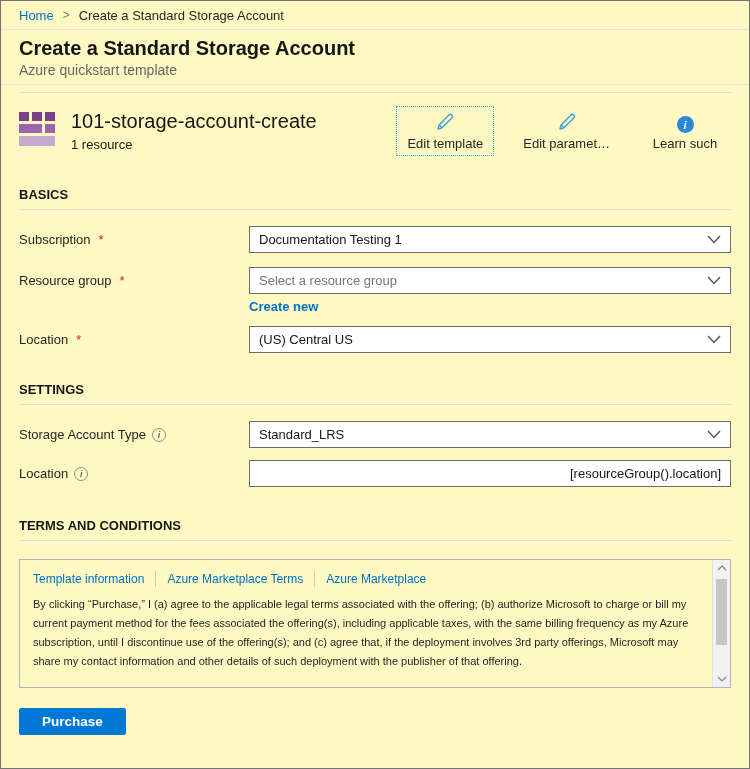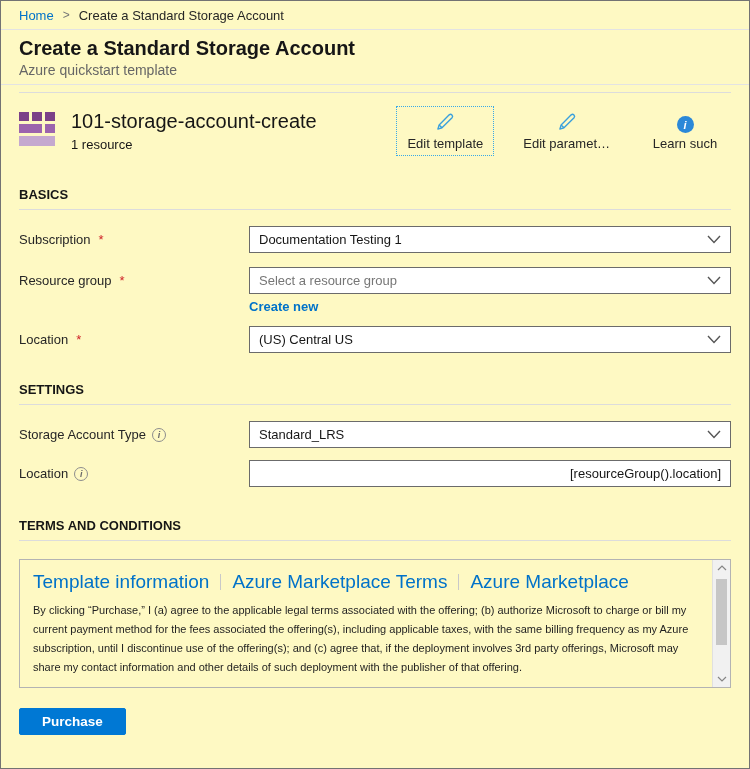--- a/index.html
+++ b/index.html
@@ -117,21 +117,21 @@
 
   
   .terms-box {
     margin-top:18px; height:129px;
     border:1px solid #b3b3b3;
     position:relative; overflow:hidden;
     padding-right:20px;
   }
   .terms-links {
     display:flex; align-items:center;
-    padding:11px 0 0 13px; font-size:19px;
+    padding:11px 0 0 13px; font-size:12px;
   }
   .terms-link { color:#0072c9; text-decoration:none; cursor:pointer; }
   .link-divider { width:1px; height:16px; background:#c9c9c9; margin:0 11px; }
   .terms-body {
     padding:8px 2px 0 13px;
     font-size:11px; line-height:19px; color:#1f1f1f;
   }
   .scrollbar {
     position:absolute; top:0; right:0; bottom:0; width:18px;
     background:#f1f1f1; border-left:1px solid #e0e0e0;

